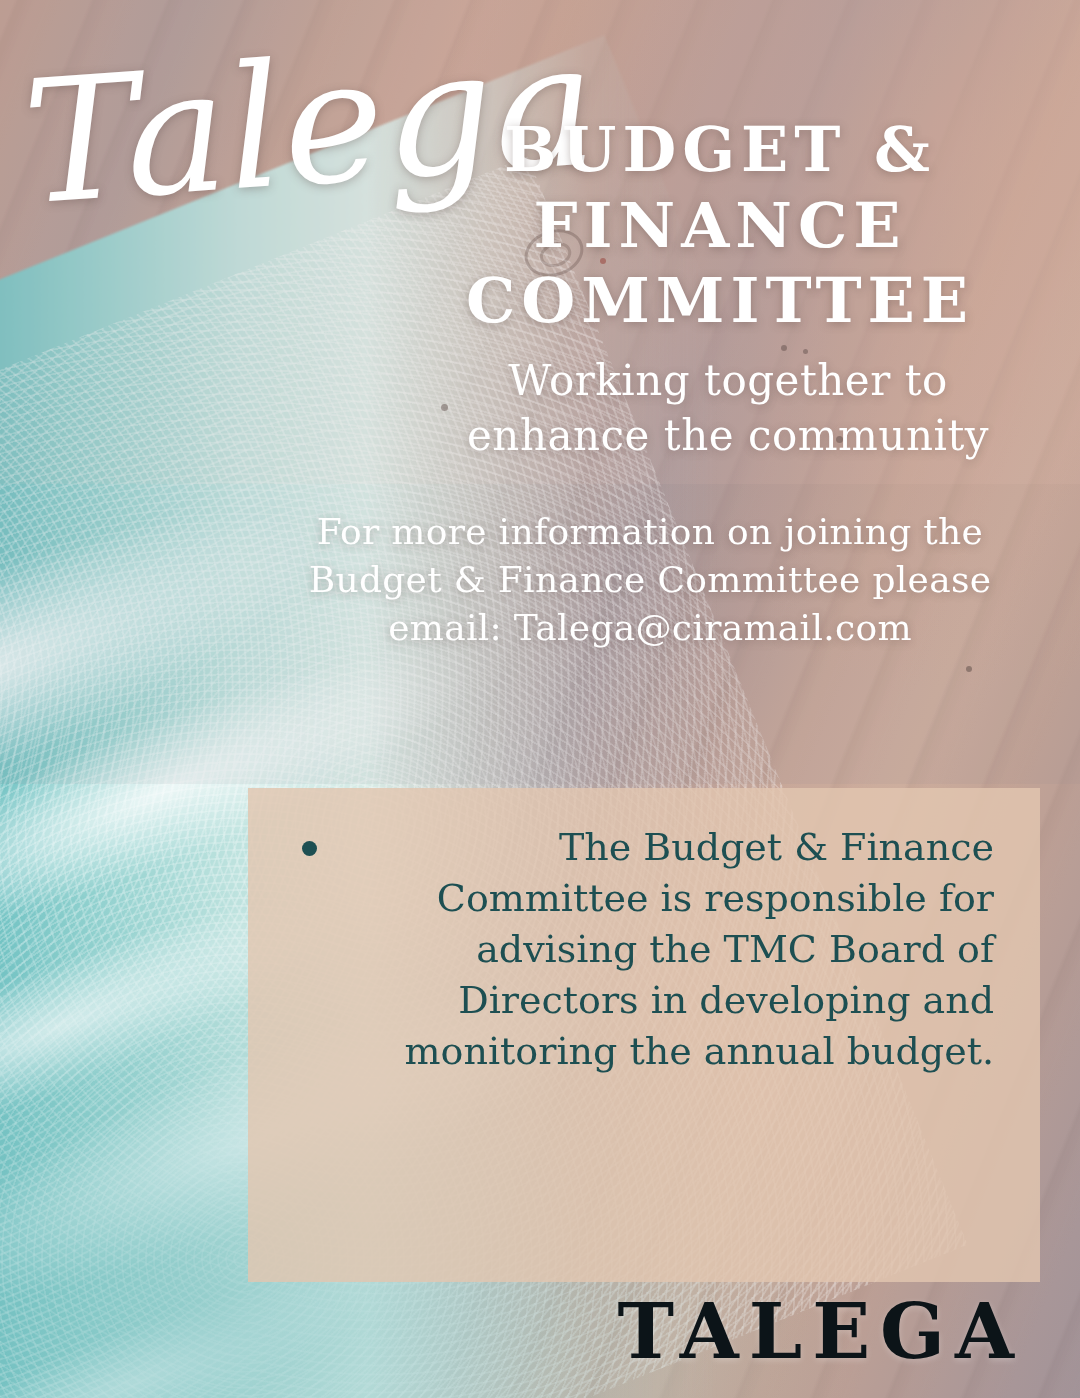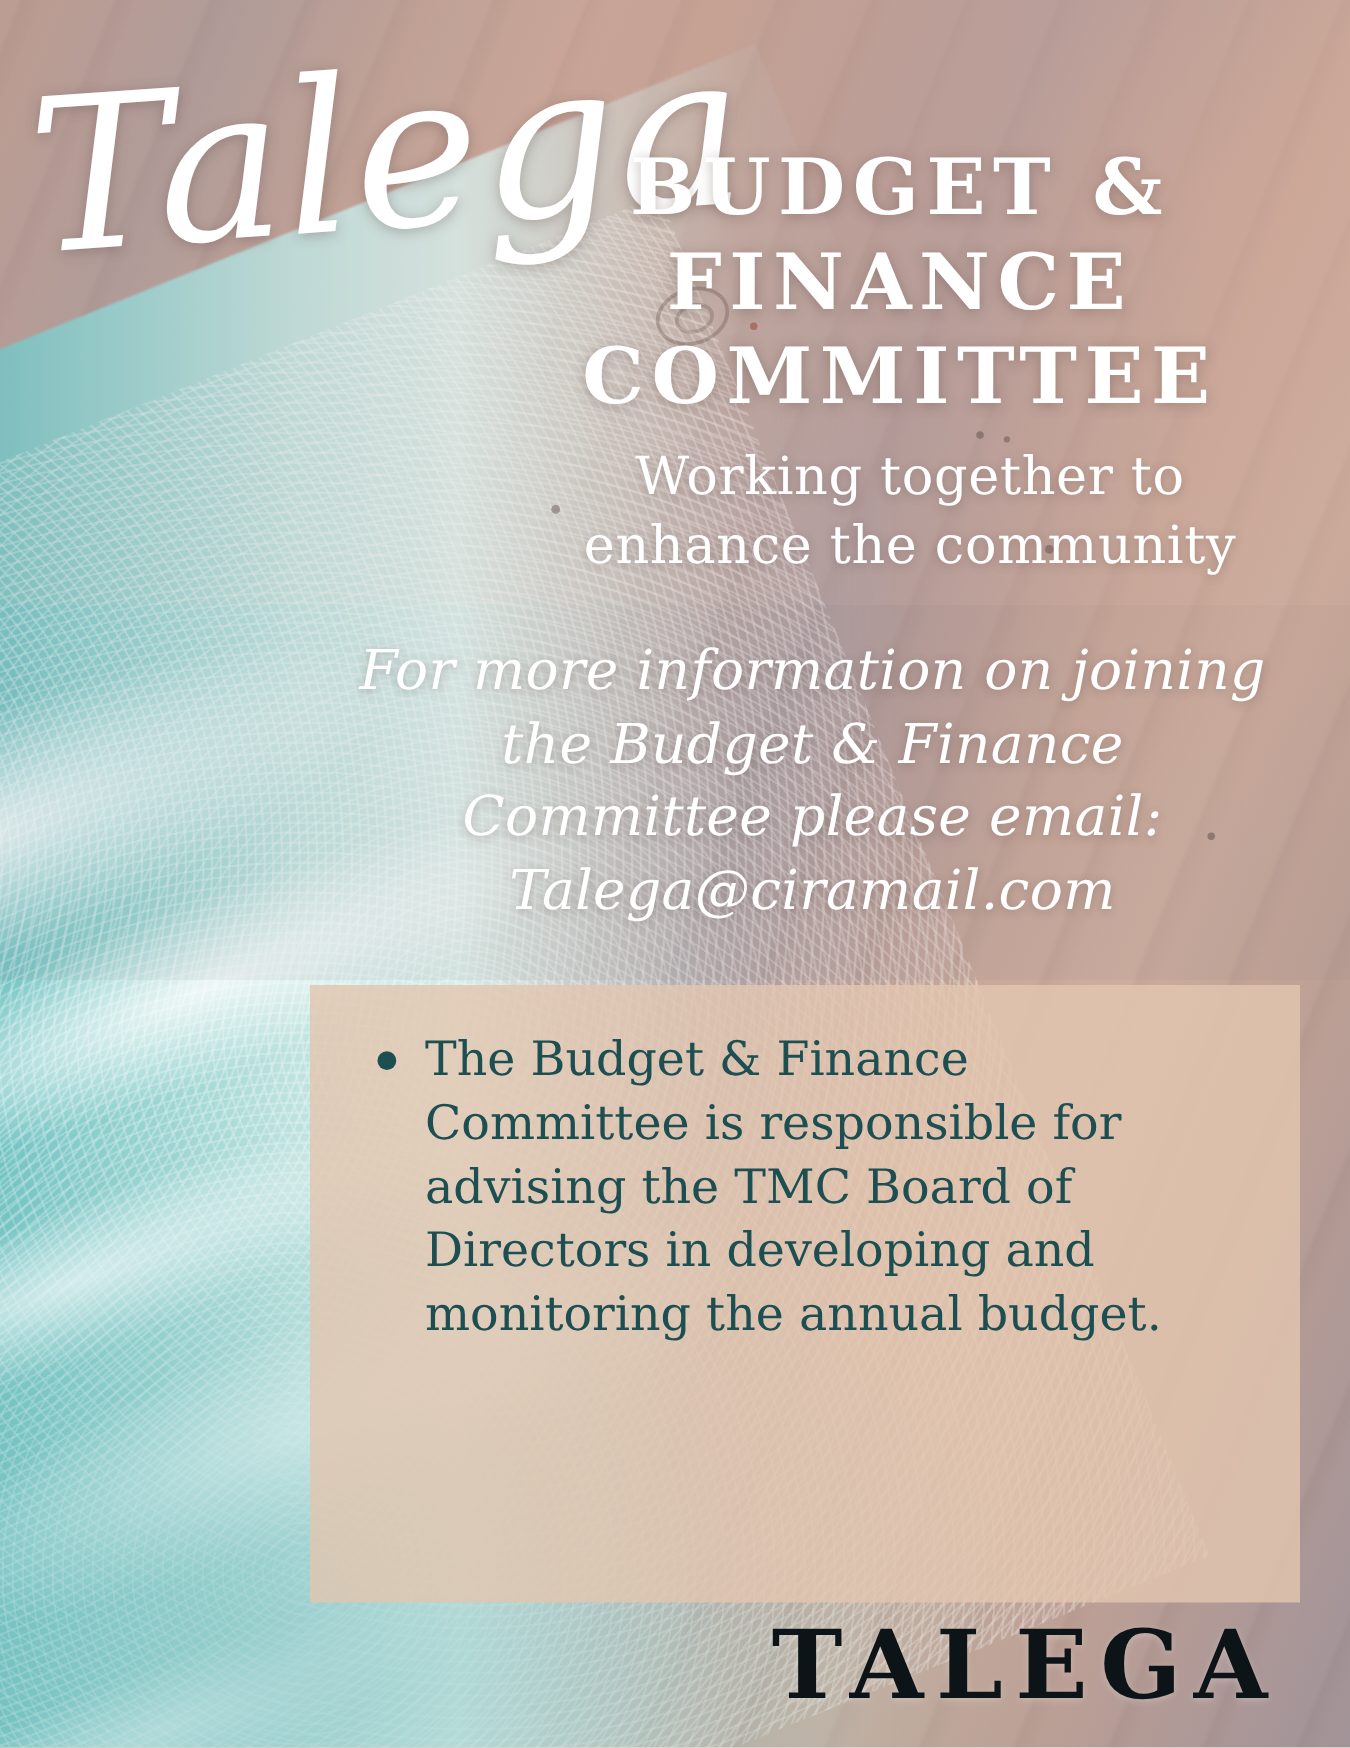--- a/index.html
+++ b/index.html
@@ -221,25 +221,24 @@
   }
 
   .info-block {
     position: absolute;
     left: 280px;
     top: 508px;
     width: 740px;
     text-align: center;
     color: #ffffff;
     font-family: "DejaVu Serif", serif;
-    font-size: 44px;
+    font-size: 36px;
     line-height: 1.33;
     letter-spacing: .3px;
     text-shadow: 0 2px 8px rgba(80,60,55,0.32);
-    font-style: italic;
   }
 
   .card {
     position: absolute;
     left: 248px;
     top: 788px;
     width: 792px;
     height: 494px;
     background: rgba(226,198,176,0.82);
     box-sizing: border-box;
@@ -252,21 +251,21 @@
   }
   .bullet-item {
     position: relative;
     padding-left: 46px;
     margin-bottom: 46px;
     color: #1d4f52;
     font-family: "DejaVu Serif", serif;
     font-size: 38px;
     line-height: 1.34;
   }
-  .bullet-item:last-child { margin-bottom: 0; }
+  .bullet-item:last-child { margin-bottom: 0; text-align: right; }
   .bullet-item:before {
     content: "";
     position: absolute;
     left: 8px;
     top: 19px;
     width: 15px;
     height: 15px;
     border-radius: 50%;
     background: #1d4f52;
   }

